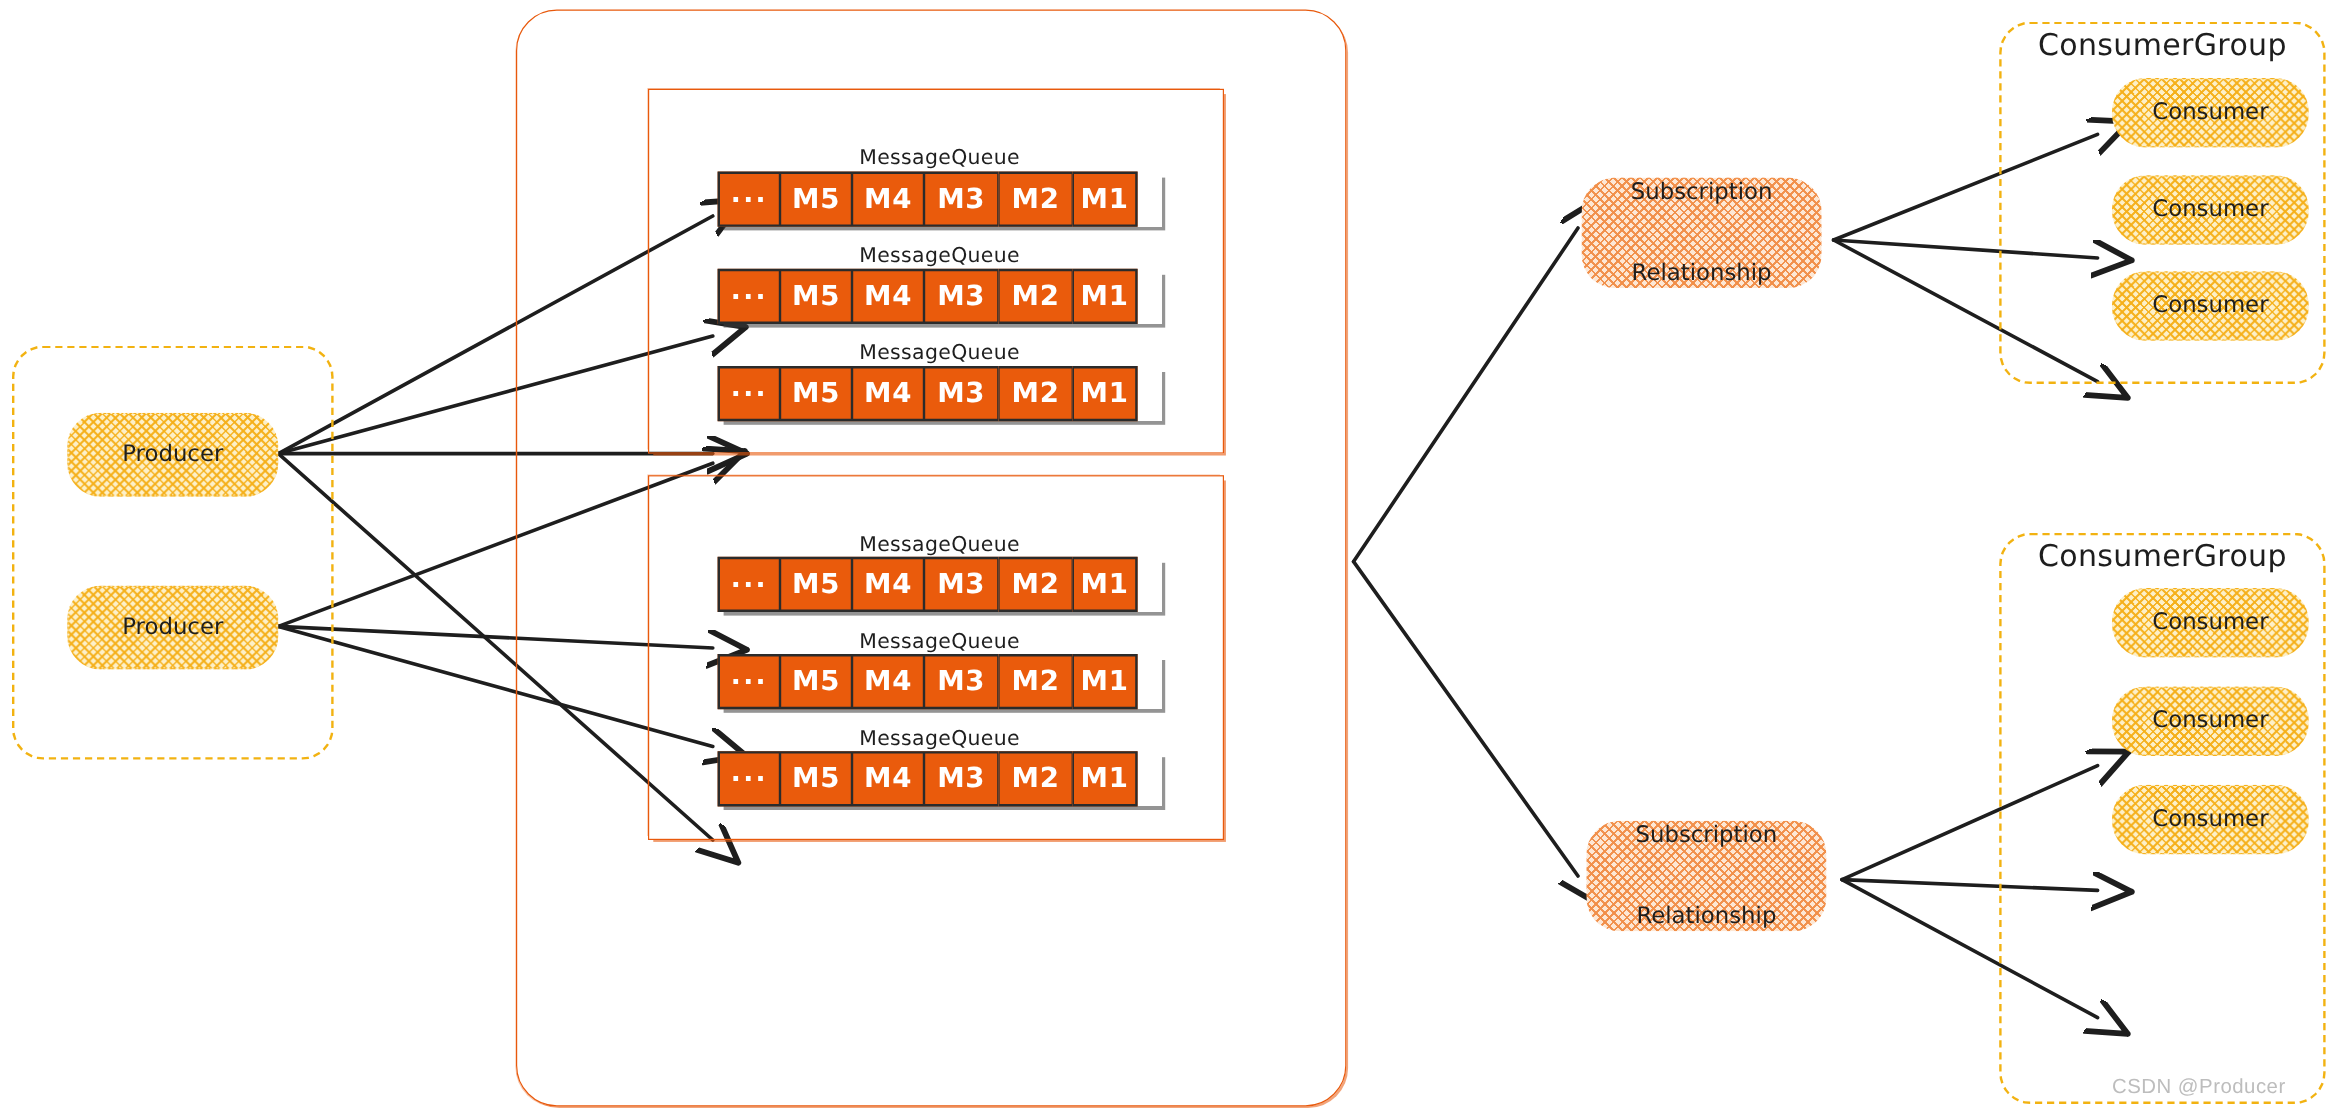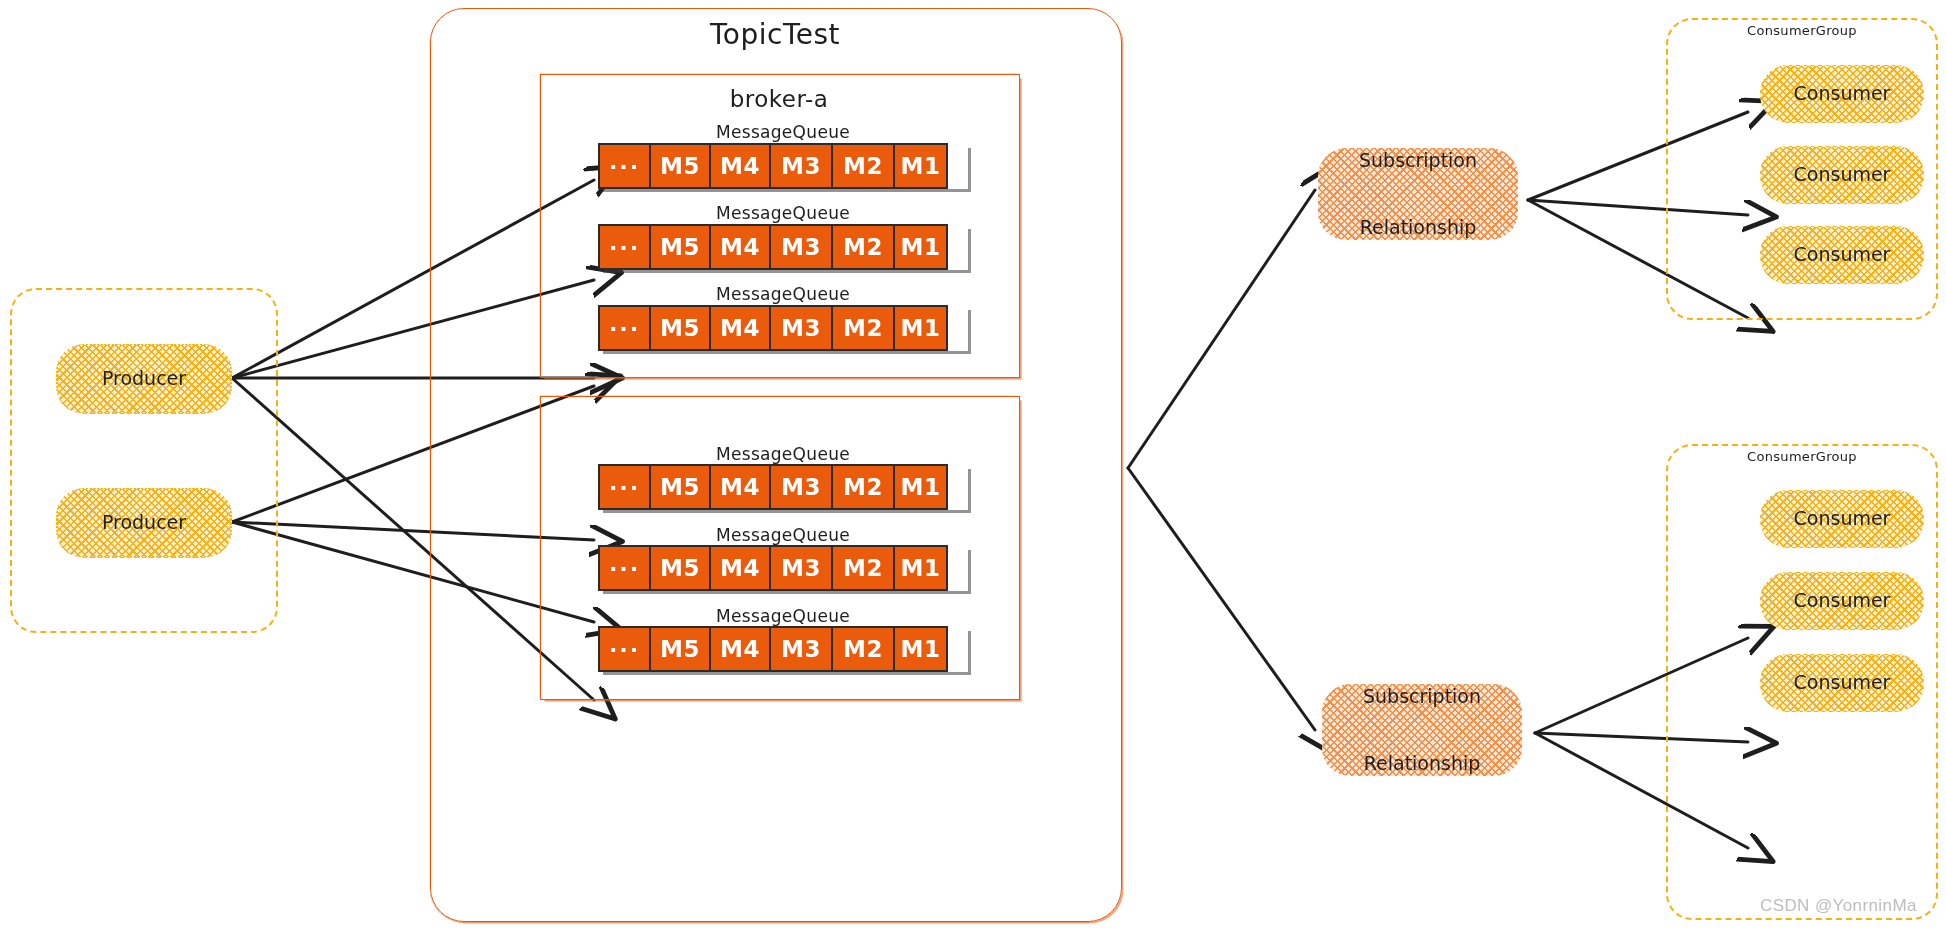--- a/index.html
+++ b/index.html
@@ -58,21 +58,21 @@
     position:absolute;
     border:1.6px solid #e8590c;
     box-shadow:3px 3px 0 -1.4px rgba(232,89,12,.6), -2px -2px 0 -1.4px rgba(232,89,12,.35);
   }
 
   
   .label{position:absolute;text-align:center;color:#1e1e1e;white-space:nowrap;}
   .topic-title{font-size:28px;letter-spacing:.5px;}
   .broker-title{font-size:23px;letter-spacing:.5px;}
   .mq-title{font-size:17px;letter-spacing:.3px;}
-  .group-title{font-size:13px;letter-spacing:.3px;}
+  .group-title{font-size:25px;letter-spacing:.3px;}
 
   
   .mq{
     position:absolute;display:flex;
     box-shadow:4px 4px 0 -1px rgba(60,60,60,.55);
   }
   .mq-cell{
     background:#ea5b0c;
     border:2px solid #2b2b2b;
     border-right-width:1.4px;
@@ -143,29 +143,23 @@
   <div class="node node-yellow t-producer" style="left:56px;top:344px;width:176px;height:70px;">
     <span>Producer</span>
   </div>
 
   <div class="node node-yellow t-producer" style="left:56px;top:488px;width:176px;height:70px;">
     <span>Producer</span>
   </div>
 
   <div class="topic-frame" style="left:430px;top:8px;width:690px;height:912px;"></div>
 
-  <div class="label topic-title" style="left:430px;top:18px;width:690px;">
-    <span>TopicTest</span>
-  </div>
 
   <div class="broker-frame" style="left:540px;top:74px;width:478px;height:302px;"></div>
 
-  <div class="label broker-title" style="left:540px;top:86px;width:478px;">
-    <span>broker-a</span>
-  </div>
 
   <div class="label mq-title" style="left:598px;top:122px;width:370px;">
     <span>MessageQueue</span>
   </div>
   <div class="mq" style="left:598px;top:143px;width:370px;height:46px;">
     <div class="mq-cell ellipsis" style="width:52px;">
         <span>...</span>
       </div>
     <div class="mq-cell" style="width:60px;">
         <span>M5</span>
@@ -343,16 +337,16 @@
     <span>Consumer</span>
   </div>
   <div class="node node-yellow t-consumer" style="left:1760px;top:572px;width:164px;height:58px;">
     <span>Consumer</span>
   </div>
   <div class="node node-yellow t-consumer" style="left:1760px;top:654px;width:164px;height:58px;">
     <span>Consumer</span>
   </div>
 
   <div class="watermark" style="left:1760px;top:896px;">
-    <span>CSDN @YonrninMa</span>
+    <span>CSDN @Producer</span>
   </div>
 
 </div>
 
 </body></html>

